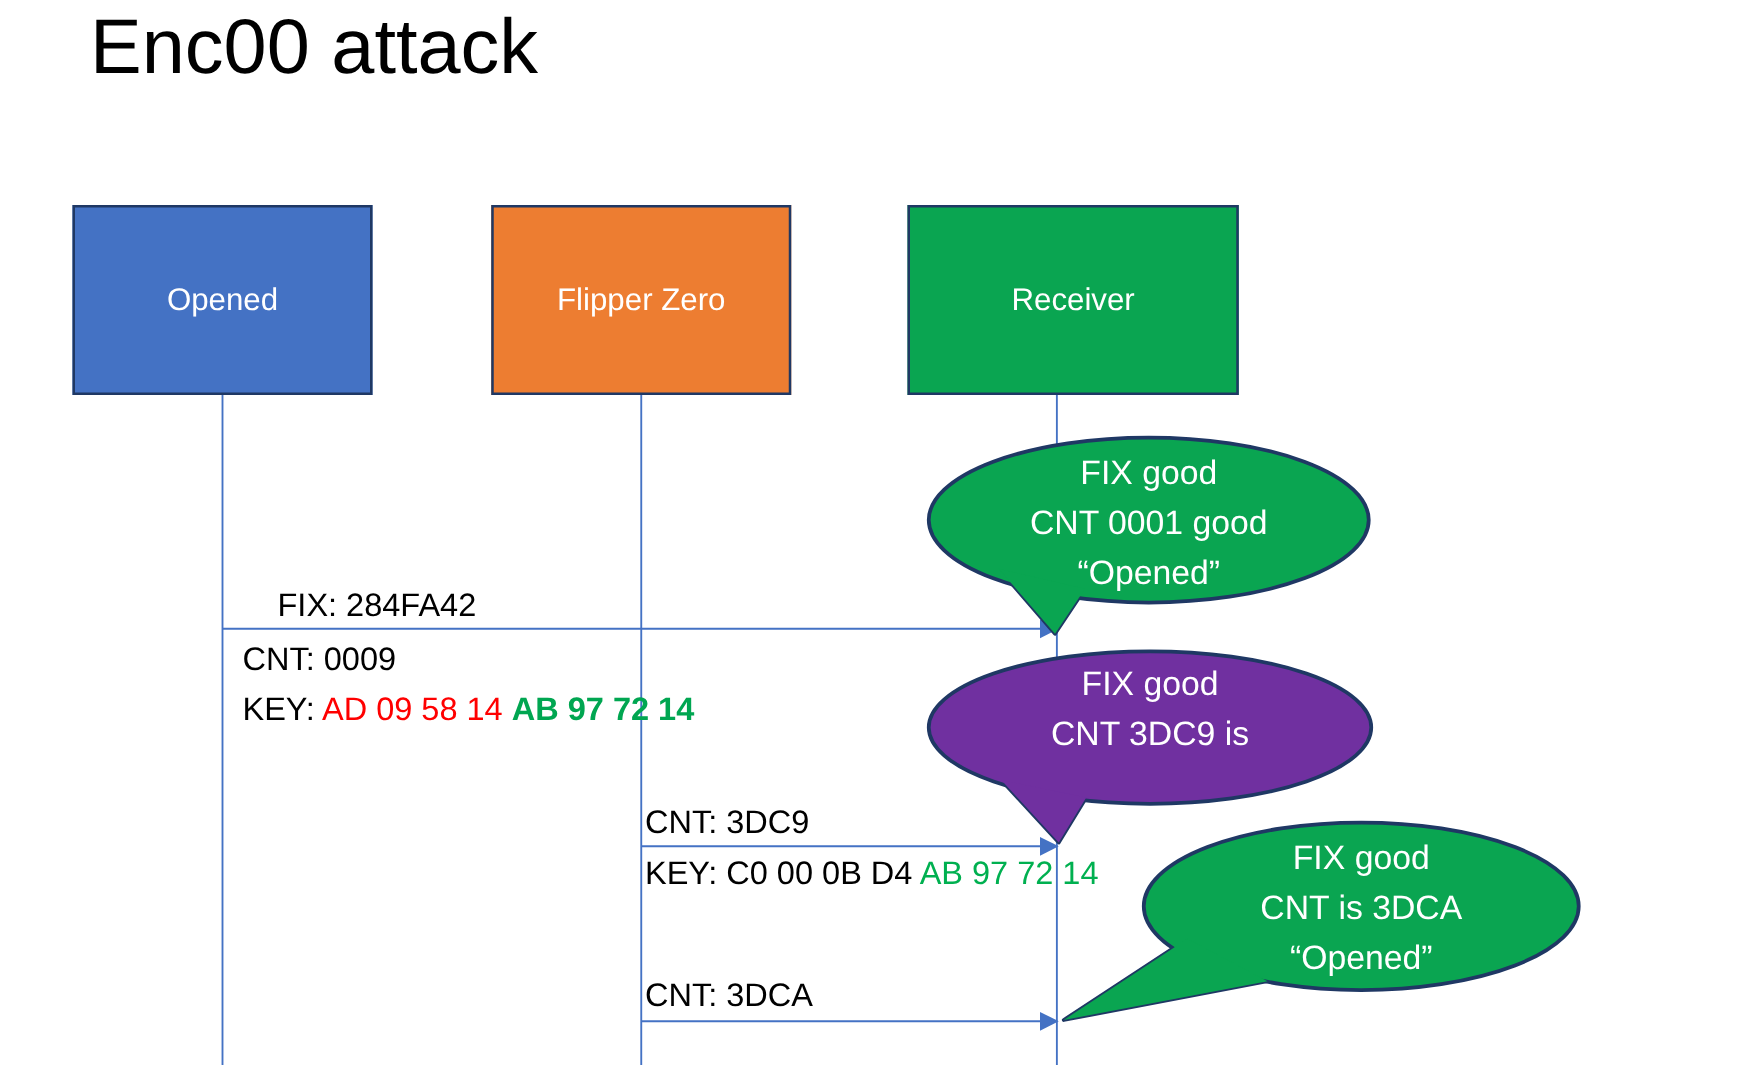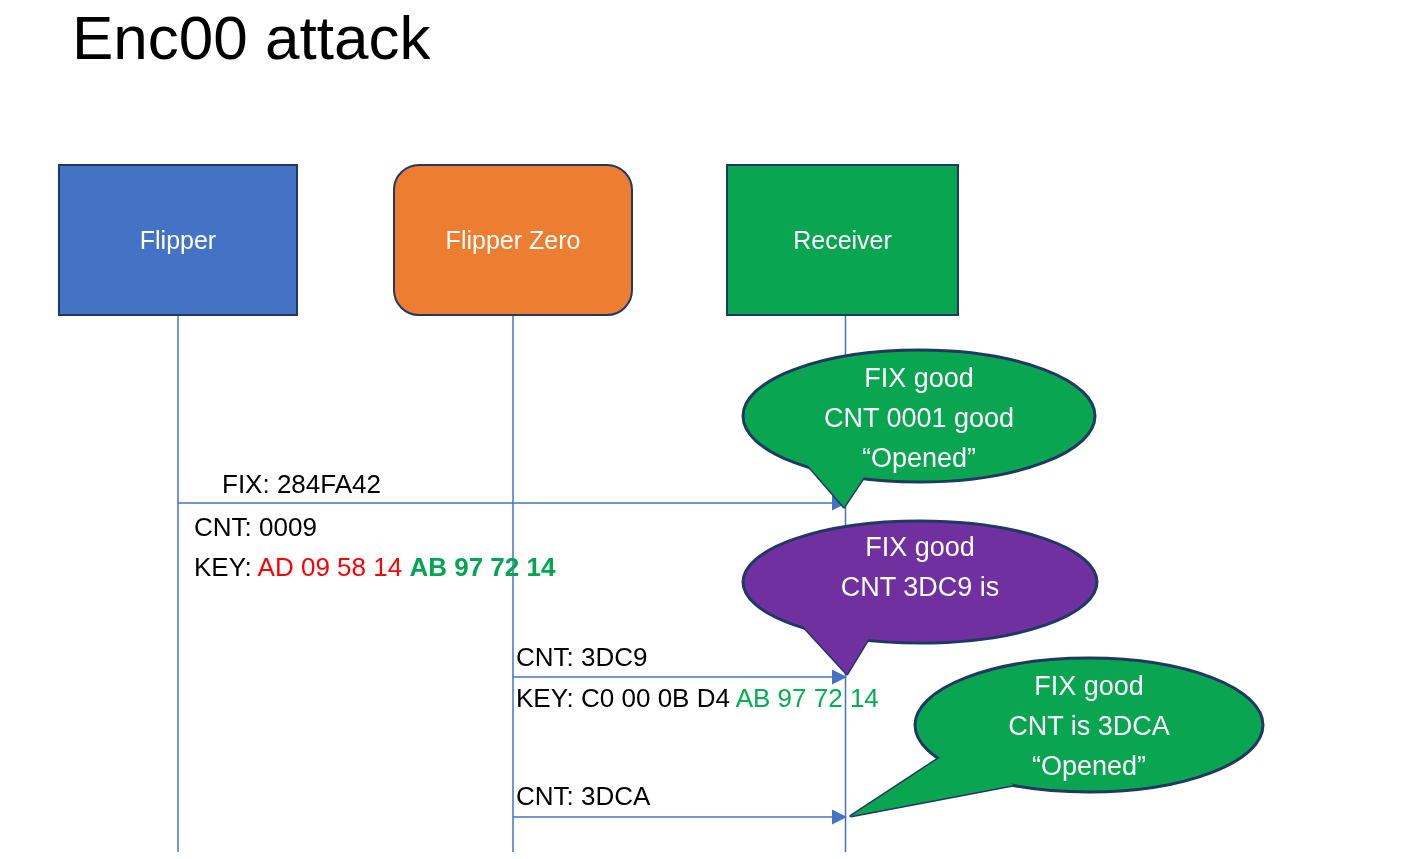--- a/index.html
+++ b/index.html
@@ -13,22 +13,22 @@
   }
   .actor-box {
     position:absolute; top:164px; width:240px; height:152px;
     border:2.5px solid #1F3864; box-sizing:border-box;
     display:flex; align-items:center; justify-content:center;
   }
   .actor-box .actor-label {
     color:#ffffff; font-size:25px; white-space:nowrap;
   }
   .box-remote   { left:58px;  background:#4472C4; }
-  .box-flipper  { left:393px; background:#ED7D31;border-radius:26px; }
-  .box-receiver { left:726px; width:233px; background:#0AA551; }
+  .box-flipper  { left:393px; background:#ED7D31; }
+  .box-receiver { left:726px; width:265px; background:#0AA551; }
 
   svg.overlay { position:absolute; left:0; top:0; pointer-events:none; }
 
   .mlabel {
     position:absolute; font-size:26px; line-height:30px; color:#000000;
     white-space:nowrap;
   }
   .seg-black { color:#000000; }
   .seg-red   { color:#FF0000; }
   .seg-green { color:#00B050; }
@@ -41,21 +41,21 @@
   }
 </style>
 </head>
 <body>
 
 <div id="slide">
 
   <div class="title">Enc00 attack</div>
 
   <div class="actor-box box-remote">
-    <span class="actor-label">Flipper</span>
+    <span class="actor-label">Opened</span>
   </div>
   <div class="actor-box box-flipper">
     <span class="actor-label">Flipper Zero</span>
   </div>
   <div class="actor-box box-receiver">
     <span class="actor-label">Receiver</span>
   </div>
 
   <svg class="overlay" width="1408" height="859" viewBox="0 0 1408 859">
 

